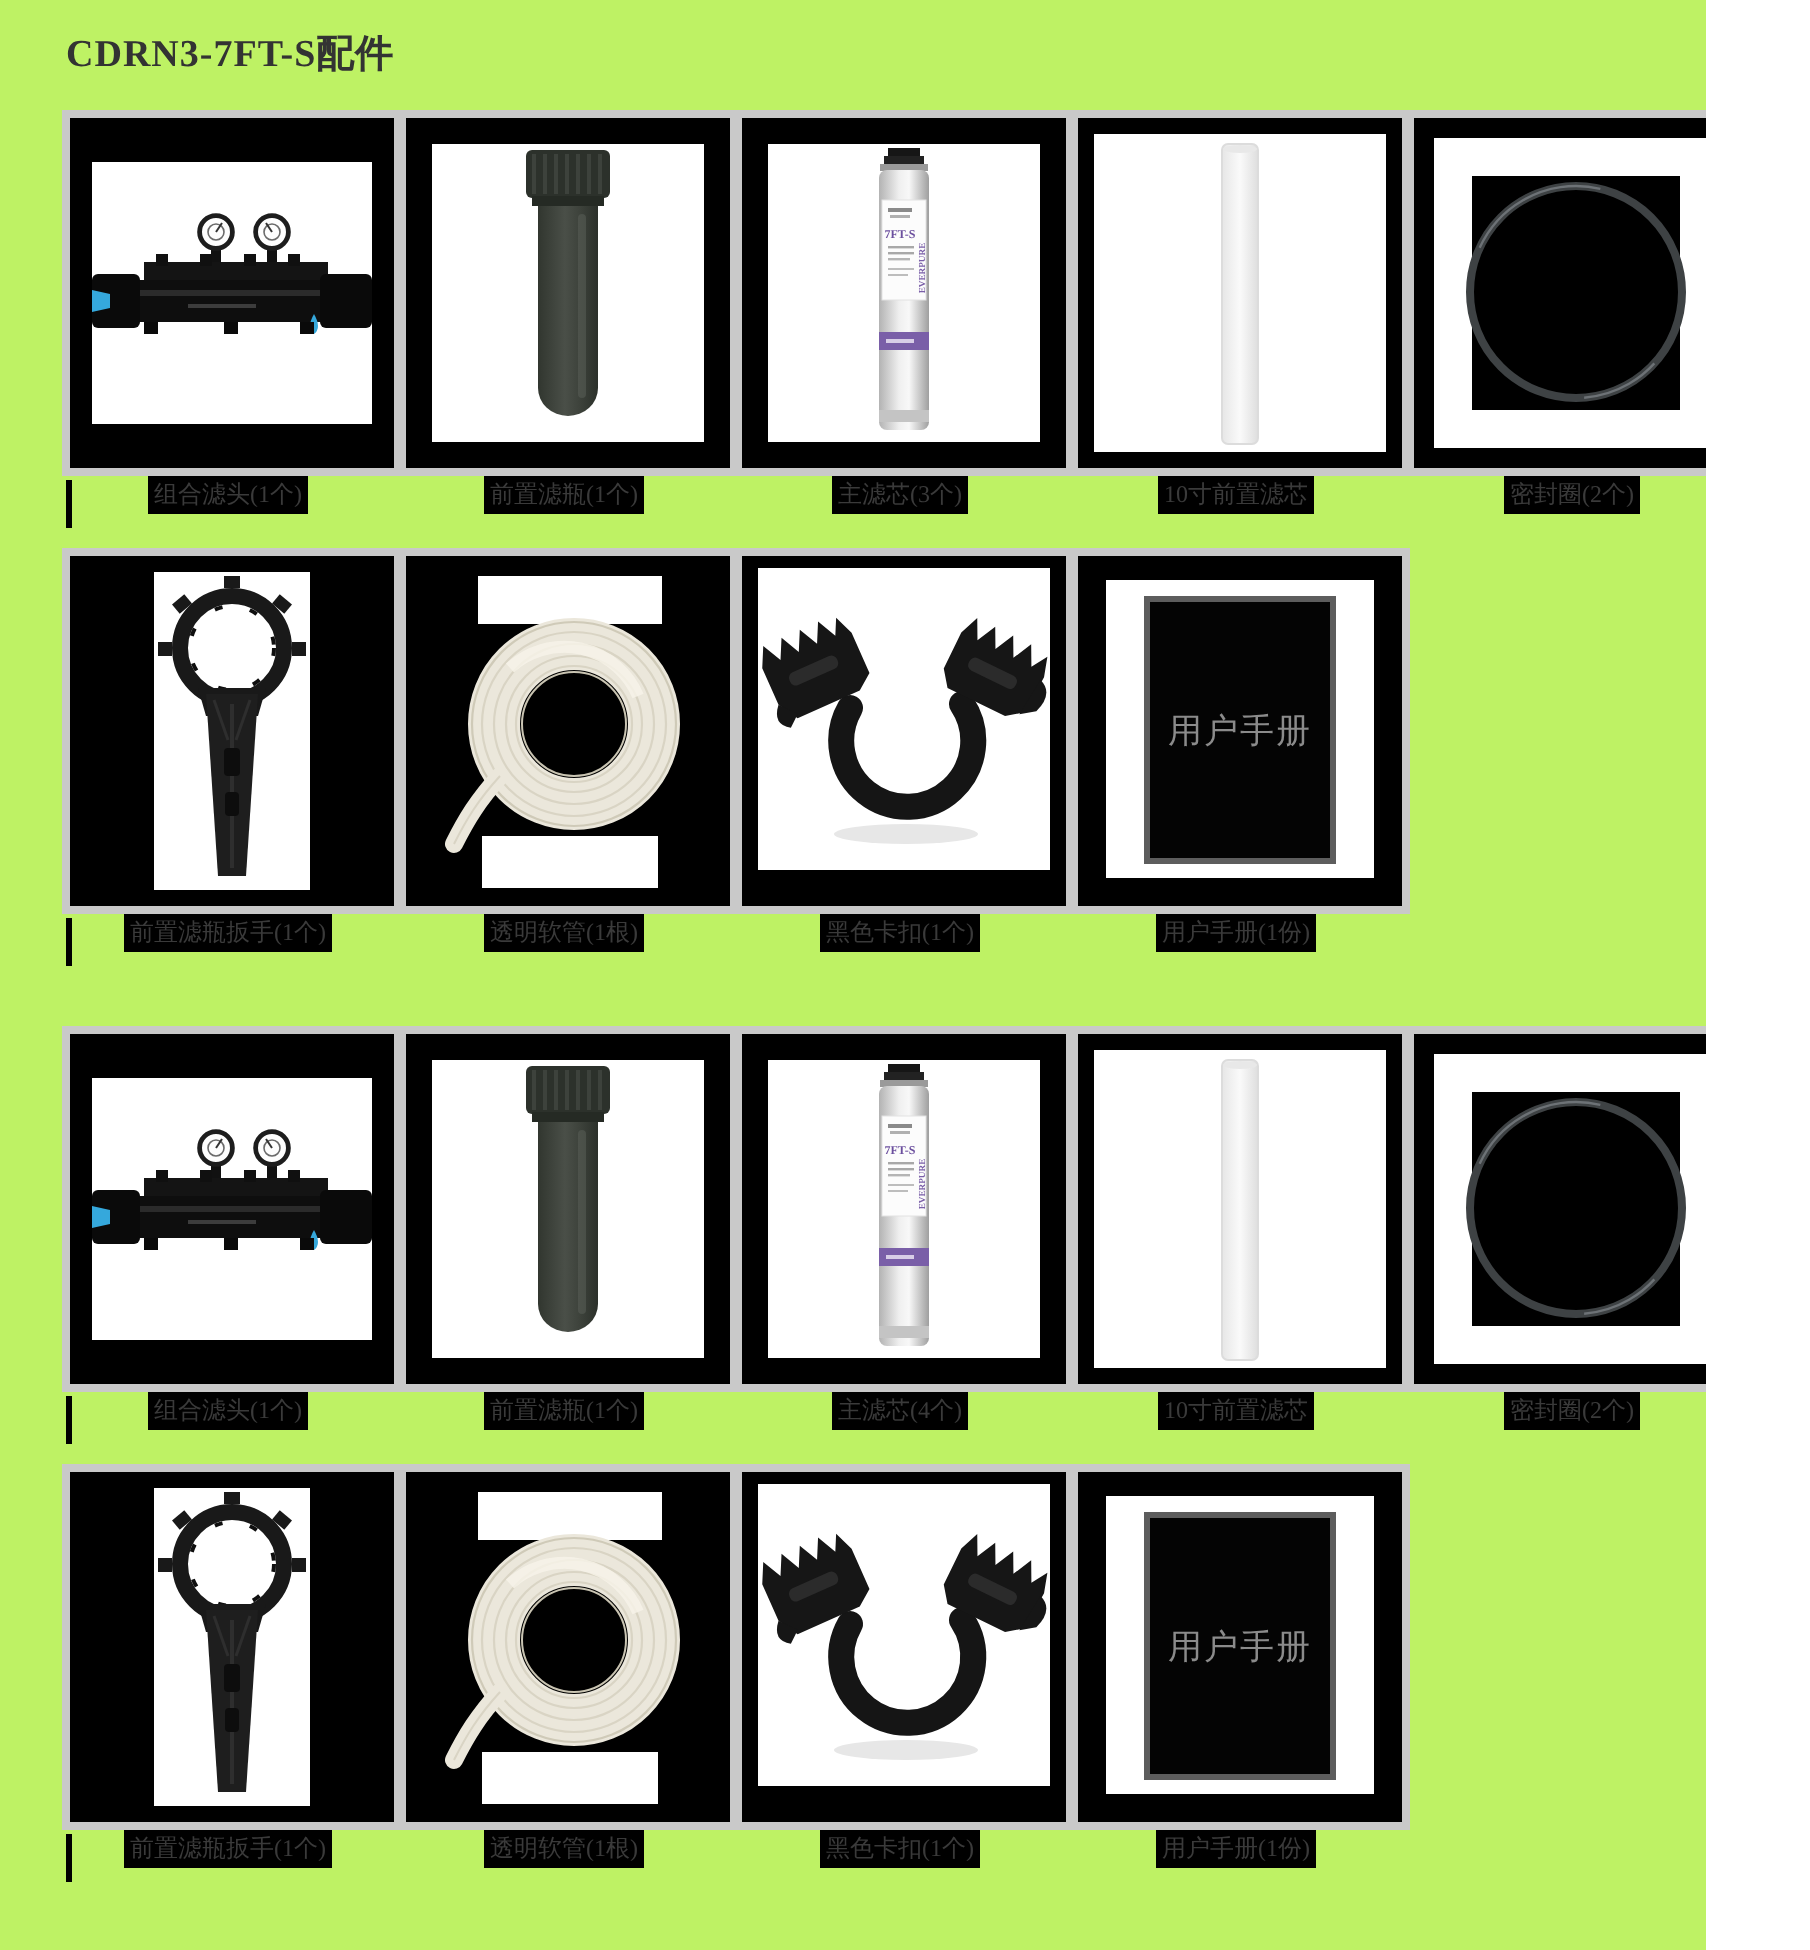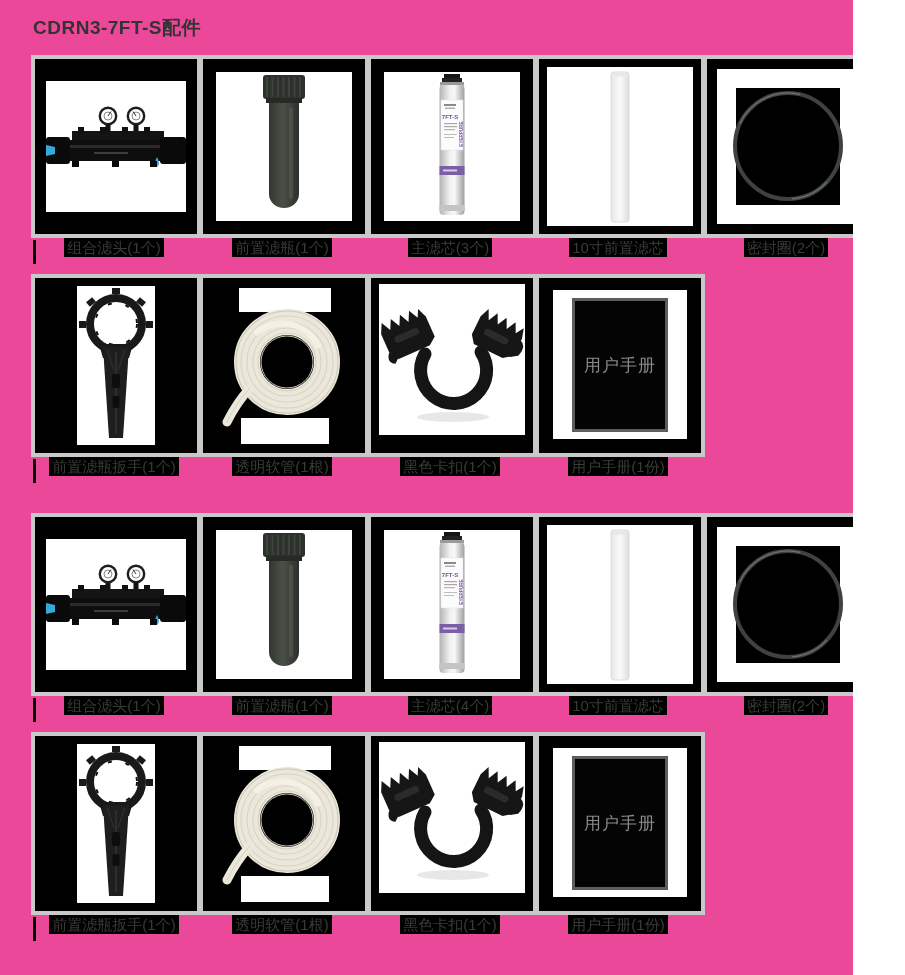--- a/index.html
+++ b/index.html
@@ -1,39 +1,39 @@
 <!DOCTYPE html>
 <html><head>
 <meta charset="utf-8">
 <style>
   html,body { margin:0; padding:0; background:#ffffff; }
   .page {
     position:relative; width:853px; height:975px; overflow:hidden;
-    background:#ec4899; box-sizing:border-box; padding:16px 0 0 31px;
-    font-family:Liberation Sans, sans-serif;
+    background:#bef264; box-sizing:border-box; padding:16px 0 0 31px;
+    font-family:Liberation Serif, serif;
   }
   .section-title {
     font-size:19px; line-height:24px; font-weight:bold; color:#333333;
     margin:0 0 15px 2px; letter-spacing:0.5px;
   }
   .section + .section { margin-top:37px; }
   .section + .section .section-title { margin-bottom:7px; }
   .row {
     display:flex; gap:6px; padding:4px; background:#c9c9c9; width:max-content;
   }
   .cell {
     position:relative; width:162px; height:175px; background:#000000; overflow:hidden;
   }
   .caption-row {
     position:relative; display:flex; gap:6px; padding:0 2px; width:max-content;
     height:19px; margin-bottom:17px; margin-top:0;
   }
   .cap-slot { width:162px; display:flex; justify-content:center; align-items:flex-start; }
   .cap {
-    display:inline-block; font-size:15px; line-height:19px; color:#3a3a3a;
+    display:inline-block; font-size:12px; line-height:19px; color:#3a3a3a;
     background:#000000; padding:0 3px; white-space:nowrap;
   }
   .cap-tick { position:absolute; left:2px; top:2px; width:3px; height:24px; background:#000; }
   .photo { position:absolute; background:#ffffff; }
   .prod { position:absolute; }
   .booklet {
     position:absolute; background:#040404; border:3px solid #5d5d5d;
     display:flex; align-items:center; justify-content:center;
   }
   .booklet span { color:#8b8b8b; font-size:17px; letter-spacing:1px; }

